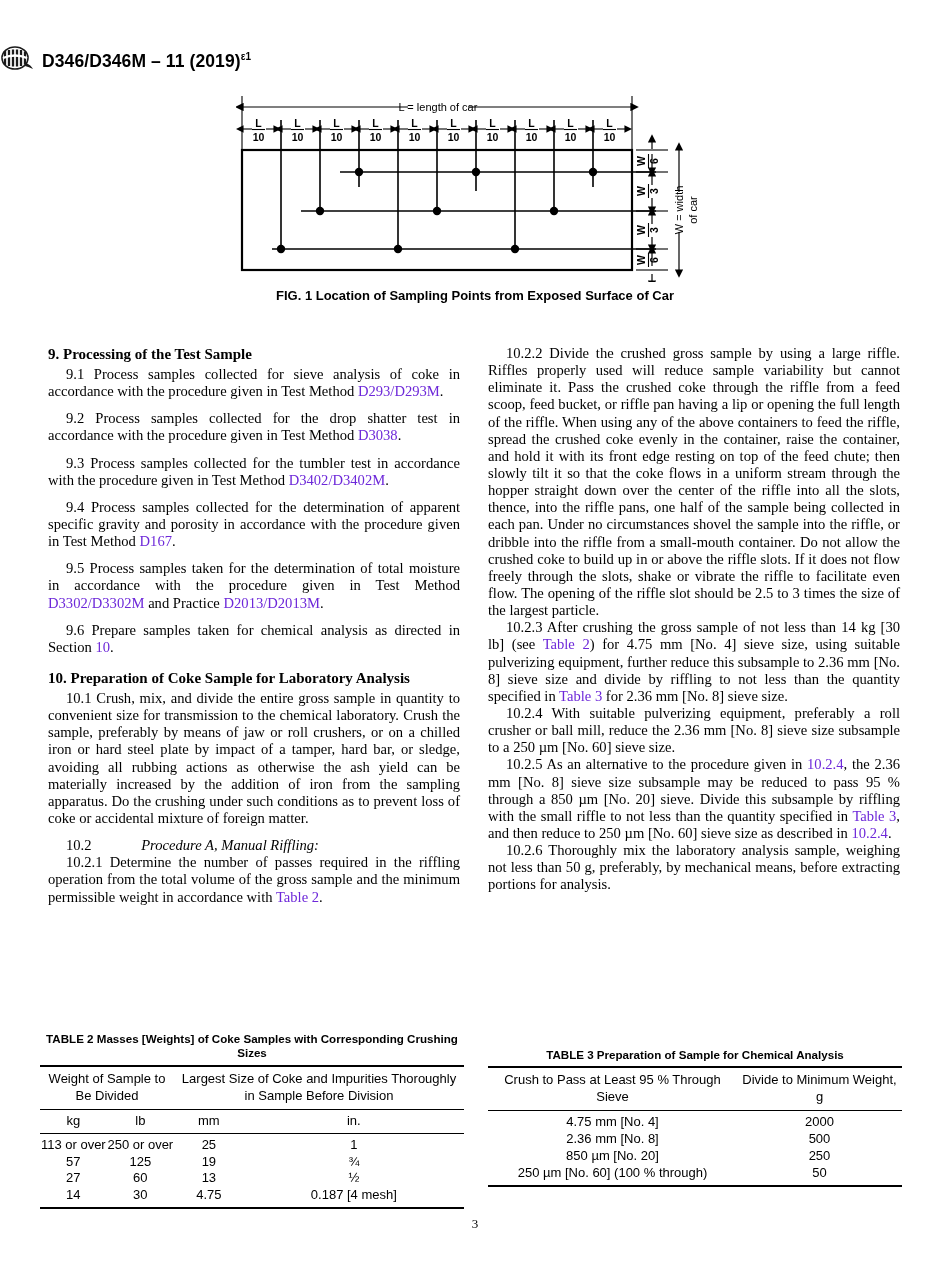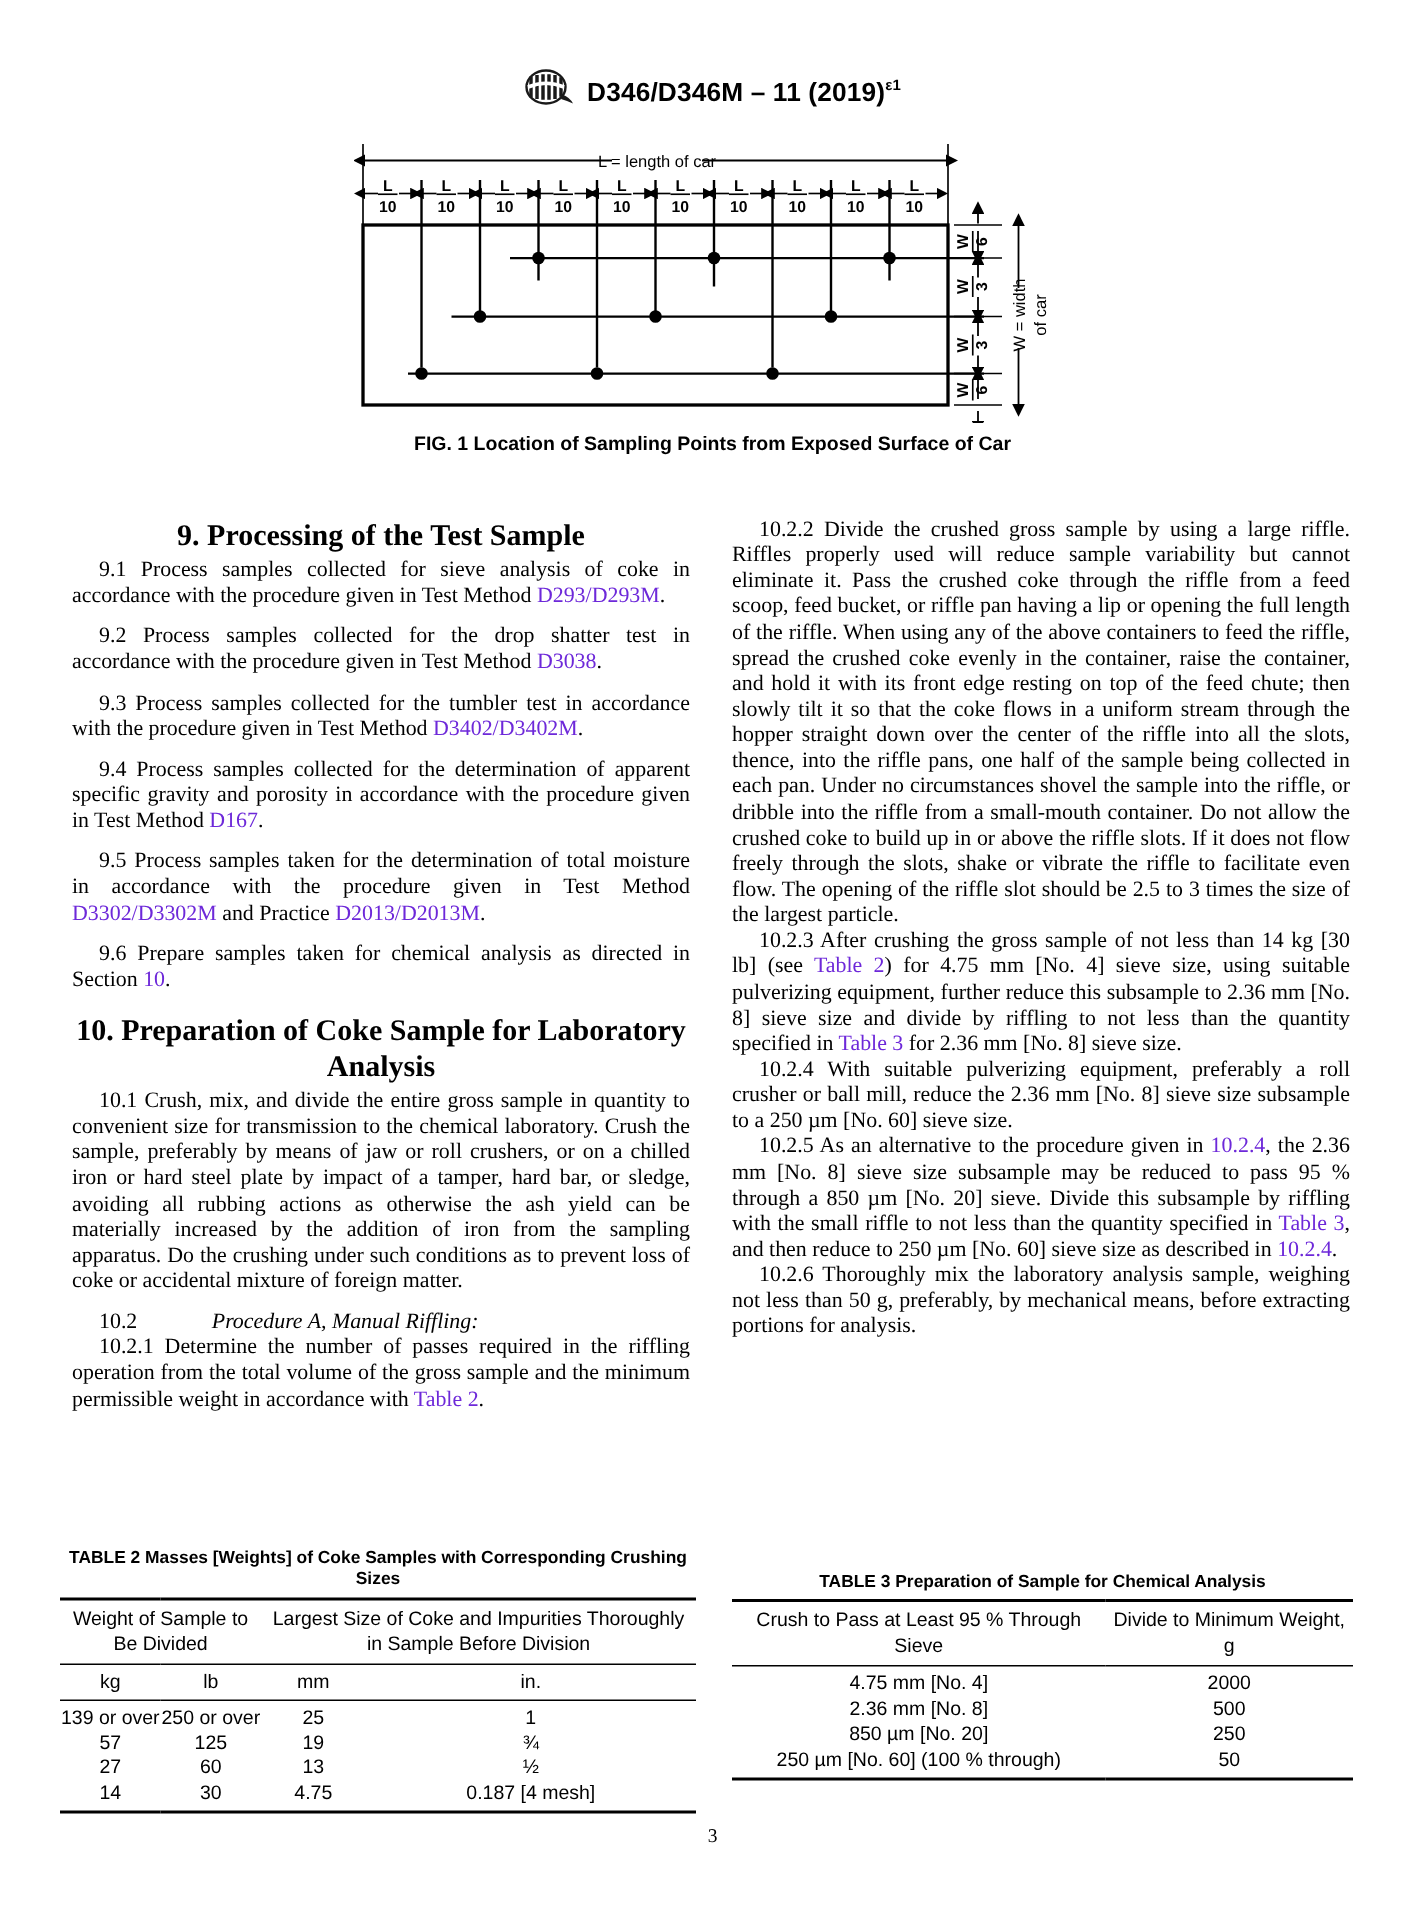--- a/index.html
+++ b/index.html
@@ -18,21 +18,20 @@
 
   
   .page-header {
     position: absolute;
     top: 46px;
     left: 0;
     width: 950px;
     text-align: center;
     display: flex;
     align-items: center;
-    justify-content: center;
     gap: 8px;
   }
   .astm-logo { display: block; }
   .doc-id {
     font-family: "Liberation Sans", sans-serif;
     font-weight: bold;
     font-size: 17.5px;
     letter-spacing: 0.1px;
     white-space: nowrap;
   }
@@ -68,23 +67,23 @@
     text-align: justify;
     font-size: 14.6px;
     line-height: 1.175;
   }
   .col-left  { left: 48px; }
   .col-right { left: 488px; }
 
   h2.sec-head {
     font-family: "Liberation Serif", serif;
     font-weight: bold;
-    font-size: 20px;
+    font-size: 15px;
     margin: 0 0 3px 0;
-    text-align: center;
+    text-align: left;
     line-height: 1.2;
   }
   .sec-head.spaced { margin-top: 13px; }
 
   p.para {
     margin: 0;
     text-indent: 18px;
     text-align: justify;
     -webkit-hyphens: auto;
     hyphens: auto;
@@ -373,21 +372,21 @@
       </tr>
       <tr>
         <th class="unit-head rule-thin">kg</th>
         <th class="unit-head rule-thin">lb</th>
         <th class="unit-head rule-thin">mm</th>
         <th class="unit-head rule-thin">in.</th>
       </tr>
     </thead>
     <tbody>
       <tr class="body-first">
-        <td class="rule-thin">139 or over</td>
+        <td class="rule-thin">113 or over</td>
         <td class="rule-thin">250 or over</td>
         <td class="rule-thin">25</td>
         <td class="rule-thin">1</td>
       </tr>
       <tr>
         <td>57</td>
         <td>125</td>
         <td>19</td>
         <td>¾</td>
       </tr>

